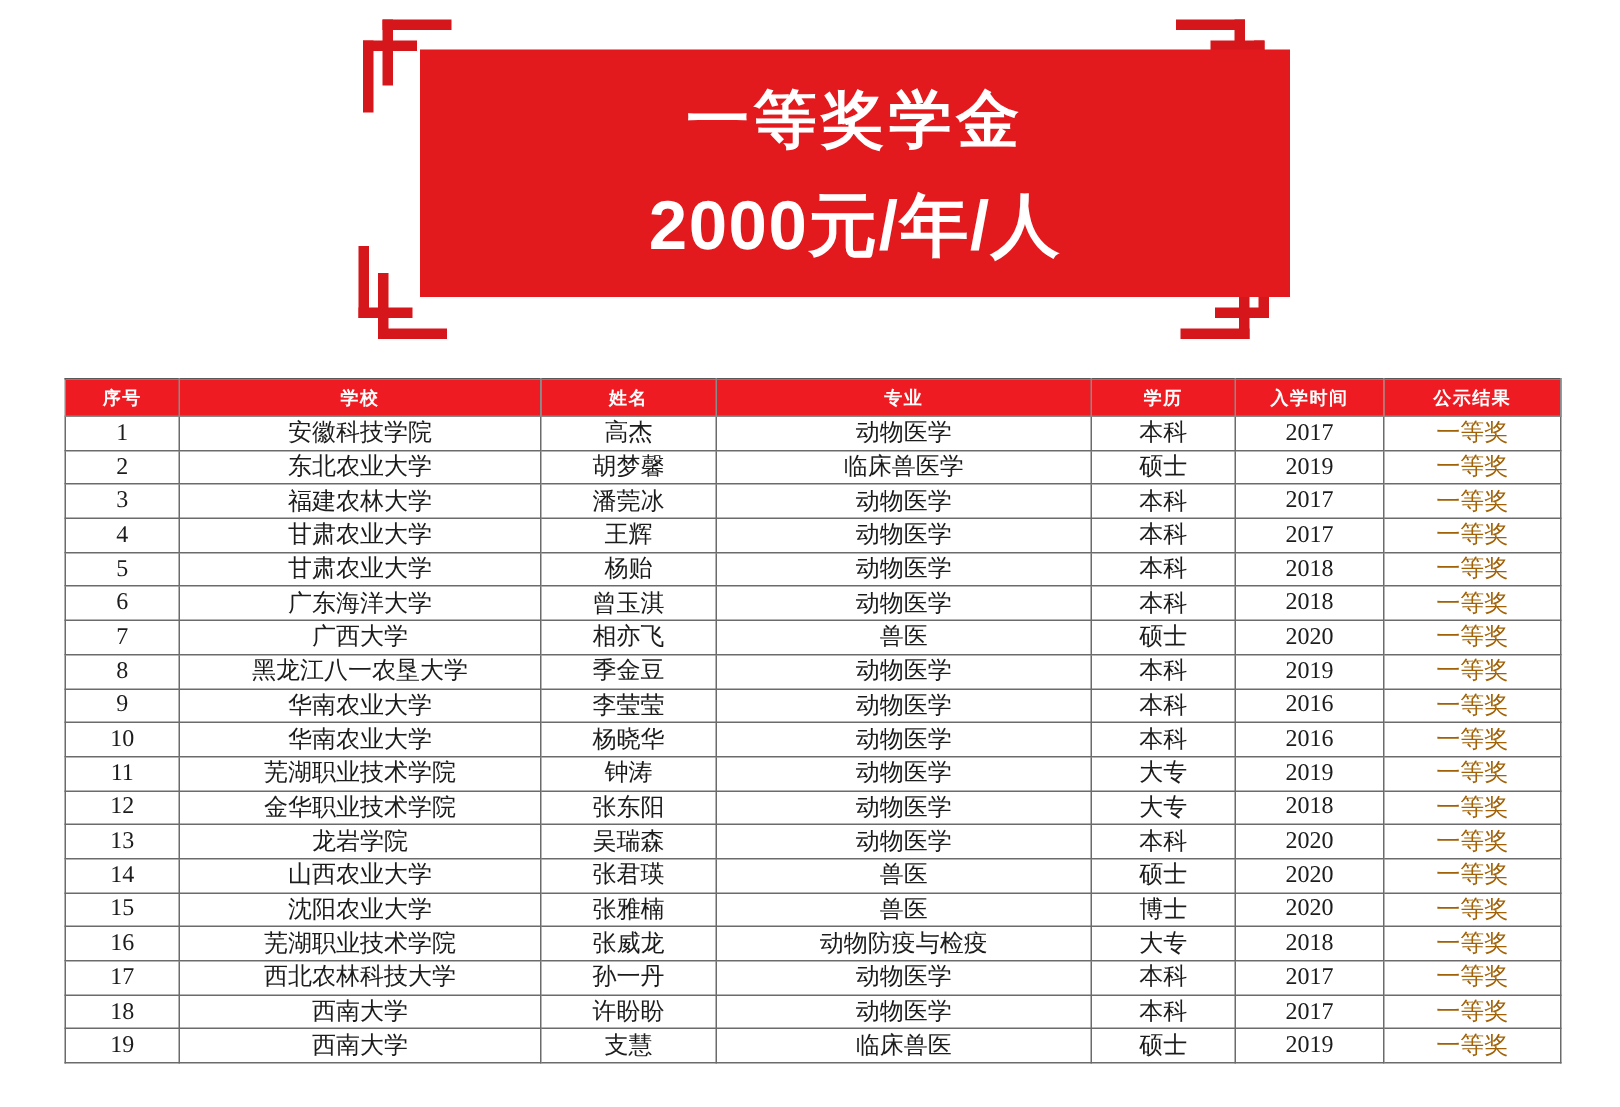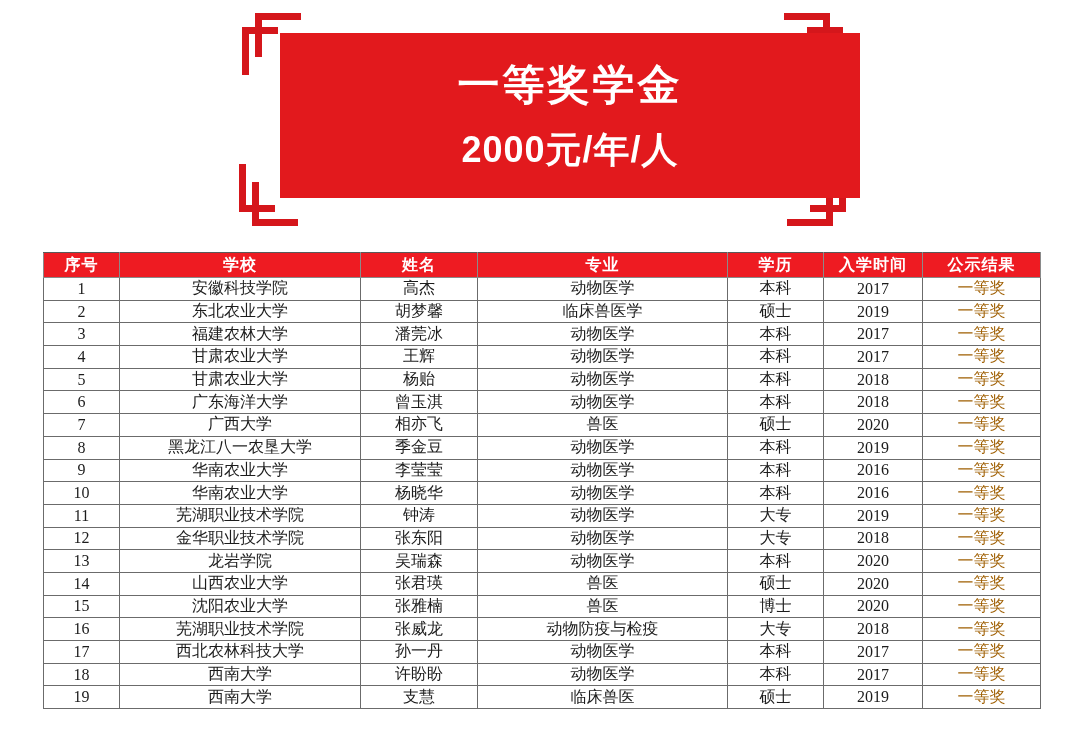--- a/index.html
+++ b/index.html
@@ -28,21 +28,21 @@
   }
   .banner-line1 {
     color: #ffffff;
     font-size: 42px;
     font-weight: bold;
     letter-spacing: 3px;
     line-height: 1;
   }
   .banner-line2 {
     color: #ffffff;
-    font-size: 36px;
+    font-size: 46px;
     font-weight: bold;
     letter-spacing: 1px;
     line-height: 1;
   }
   .corner { position: absolute; width: 70px; height: 68px; }
   .corner svg { display: block; width: 70px; height: 68px; }
   .corner-tl { left: 239px; top: 9px; }
   .corner-tr { left: 776px; top: 9px; transform: scaleX(-1); }
   .corner-bl { left: 236px; top: 162px; transform: scaleY(-1); }
   .corner-br { left: 779px; top: 162px; transform: scale(-1,-1); }
@@ -59,21 +59,21 @@
   .score-table col.c-school { width: 241px; }
   .score-table col.c-name   { width: 117px; }
   .score-table col.c-major  { width: 250px; }
   .score-table col.c-degree { width: 96px; }
   .score-table col.c-year   { width: 99px; }
   .score-table col.c-result { width: 118px; }
 
   .score-table th {
     background: #ee1b22;
     color: #ffffff;
-    font-size: 16px;
+    font-size: 12px;
     font-weight: bold;
     height: 25px;
     text-align: center;
     vertical-align: middle;
     border: 1px solid #8a8a8a;
     border-top: 1px solid #595959;
     letter-spacing: 1px;
     font-family: "Liberation Sans", "DejaVu Sans", sans-serif;
   }
   .score-table td {

